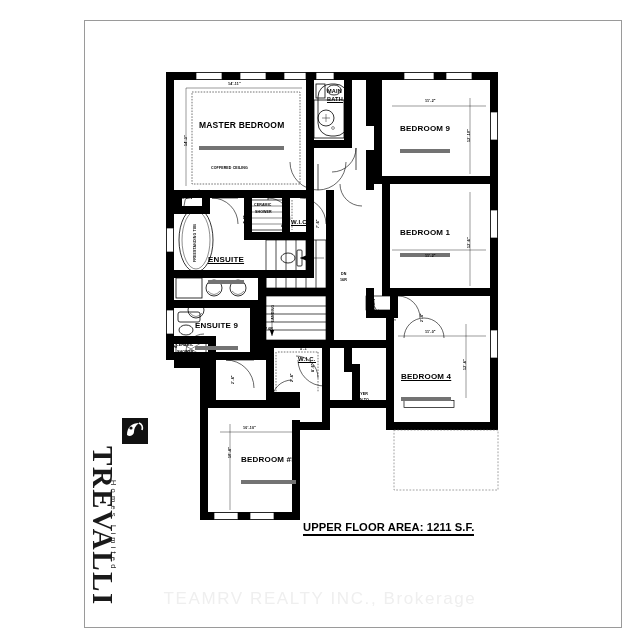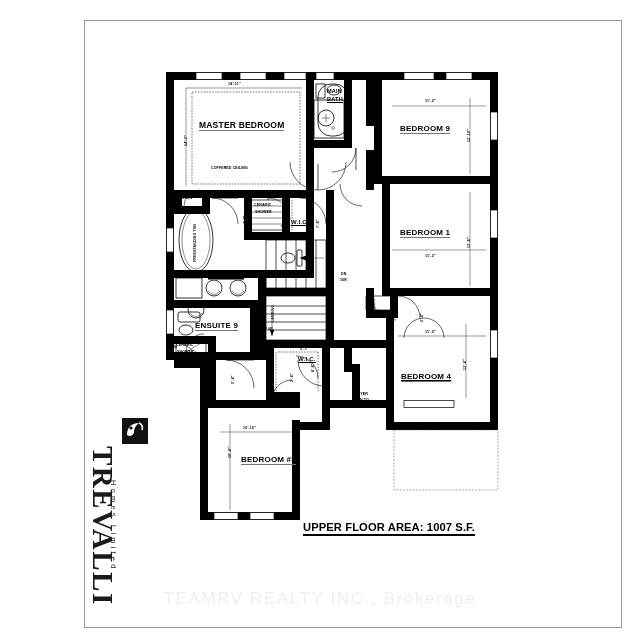--- a/index.html
+++ b/index.html
@@ -10,21 +10,21 @@
   }
   
   #page-frame{
     position:absolute;left:84px;top:20px;width:538px;height:608px;
     border:1px solid #9a9a9a;background:#ffffff;box-sizing:border-box;
   }
   #plan-canvas{position:absolute;left:0;top:0;width:640px;height:643px;}
   
   .lbl{position:absolute;color:#000;font-weight:bold;white-space:nowrap;
        font-family:"Liberation Sans", sans-serif;letter-spacing:.2px;}
-  .room-name{font-size:8px;border-bottom:1px solid #737373;padding-bottom:0px;}
+  .room-name{font-size:8px;border-bottom:4px solid #737373;padding-bottom:16px;}
   .room-name.big{font-size:8.5px;}
   .tiny{font-size:3.6px;font-weight:bold;letter-spacing:.1px;}
   .dim{font-size:3.6px;font-weight:bold;color:#000;}
   .rot90{transform:rotate(-90deg);transform-origin:0 0;}
   
   #logo-wrap{position:absolute;left:108px;top:418px;width:62px;height:182px;}
   #logo-mark{position:absolute;left:14px;top:0px;width:26px;height:26px;background:#111;}
   #logo-mark svg{display:block;}
   #logo-text{position:absolute;left:10px;top:28px;width:160px;height:34px;
       transform:rotate(90deg);transform-origin:0 0;}
@@ -316,21 +316,21 @@
 <div class="lbl dim rot90" style="left:467px;top:248px;">12'-6"</div>
 
 <div class="lbl room-name" style="left:401px;top:372px;text-decoration:underline;">BEDROOM 4</div>
 <div class="lbl dim" style="left:425px;top:330px;">11'-0"</div>
 <div class="lbl dim rot90" style="left:463px;top:370px;">12'-8"</div>
 
 <div class="lbl room-name" style="left:241px;top:455px;text-align:center;">BEDROOM #5</div>
 <div class="lbl dim" style="left:243px;top:426px;">10'-10"</div>
 <div class="lbl dim rot90" style="left:228px;top:458px;">10'-4"</div>
 
-<div class="lbl room-name" style="left:208px;top:270px;text-decoration:underline;">ENSUITE</div>
+<div class="lbl room-name" style="left:208px;top:255px;text-decoration:underline;">ENSUITE</div>
 
 <div class="lbl room-name" style="left:195px;top:321px;">ENSUITE 9</div>
 
 <div class="lbl" style="left:291px;top:219px;font-size:6px;border-bottom:1px solid #000;">W.I.C.</div>
 <div class="lbl dim" style="left:290px;top:232px;">6'-8½"</div>
 <div class="lbl dim rot90" style="left:316px;top:228px;">7'-6"</div>
 
 <div class="lbl" style="left:298px;top:356px;font-size:6px;border-bottom:1px solid #000;">W.I.C.</div>
 <div class="lbl dim" style="left:300px;top:347px;">5'-1"</div>
 <div class="lbl dim rot90" style="left:311px;top:372px;">8'-6"</div>
@@ -376,15 +376,15 @@
       <circle cx="9" cy="10" r="1.6" fill="#111"></circle>
       <path d="M17,5 C20,6 21,9 20,12" stroke="#fff" stroke-width="1.6" fill="none"></path>
     </svg>
   </div>
   <div id="logo-text">
     <span id="logo-title">TREVALLI</span>
   </div>
   <div id="logo-sub">Homes Limited</div>
 </div>
 
-<div id="area-caption">UPPER FLOOR AREA: 1007 S.F.</div>
+<div id="area-caption">UPPER FLOOR AREA: 1211 S.F.</div>
 
 <div id="watermark">TEAMRV REALTY INC., Brokerage</div>
 
 </body></html>

